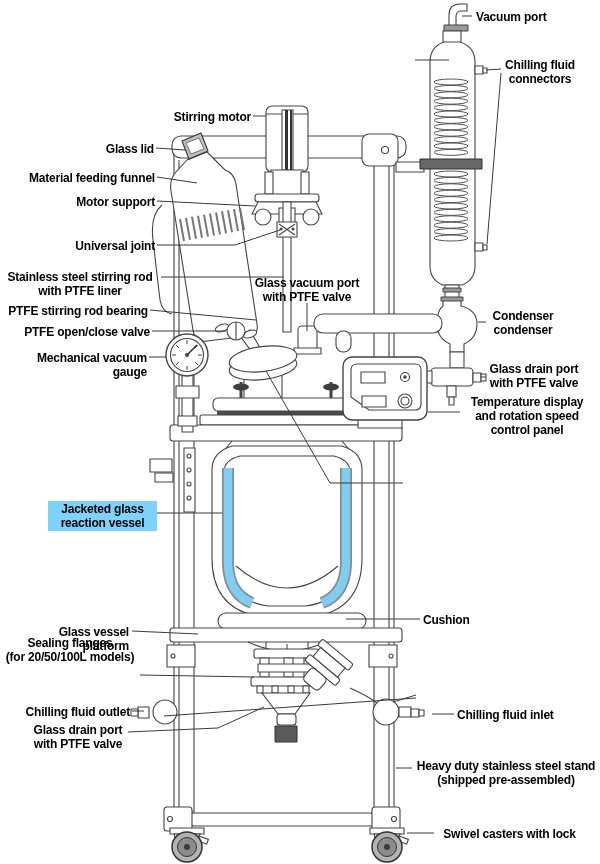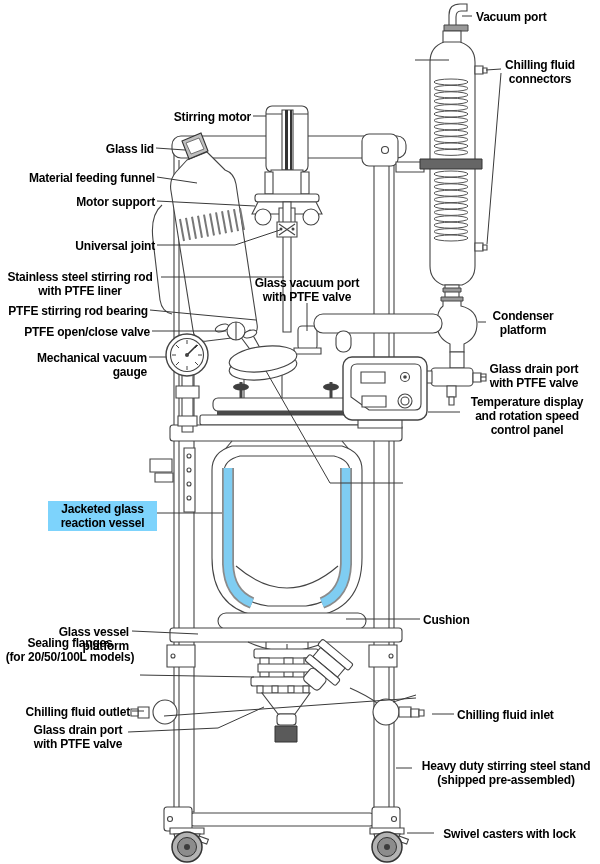--- a/index.html
+++ b/index.html
@@ -328,33 +328,33 @@
       <div class="label" style="left: 55px; top: 195px; width: 100px; text-align: right;">Motor support</div>
       <div class="label" style="left: 55px; top: 239px; width: 100px; text-align: right;">Universal joint</div>
       <div class="label" style="left: 0px; top: 270px; width: 160px; text-align: center;">Stainless steel stirring rod
 with PTFE liner</div>
       <div class="label" style="left: 8px; top: 304px; width: 140px; text-align: right;">PTFE stirring rod bearing</div>
       <div class="label" style="left: 20px; top: 325px; width: 130px; text-align: right;">PTFE open/close valve</div>
       <div class="label" style="left: 2px; top: 351px; width: 145px; text-align: right;">Mechanical vacuum gauge</div>
       <div class="label" style="left: 252px; top: 276px; width: 110px; text-align: center;">Glass vacuum port
 with PTFE valve</div>
       <div class="label" style="left: 488px; top: 309px; width: 70px; text-align: center;">Condenser
-platform</div>
+condenser</div>
       <div class="label" style="left: 488px; top: 362px; width: 92px; text-align: center;">Glass drain port
 with PTFE valve</div>
       <div class="label" style="left: 462px; top: 395px; width: 130px; text-align: center;">Temperature display
 and rotation speed
 control panel</div>
       <div class="label bg" style="left: 48px; top: 501px; width: 105px; text-align: center;">Jacketed glass
 reaction vessel</div>
       <div class="label" style="left: 423px; top: 613px; width: 60px; text-align: left;">Cushion</div>
       <div class="label" style="left: 14px; top: 625px; width: 115px; text-align: right;">Glass vessel platform</div>
       <div class="label" style="left: 2px; top: 636px; width: 136px; text-align: center;">Sealing flanges
 (for 20/50/100L models)</div>
       <div class="label" style="left: 20px; top: 705px; width: 110px; text-align: right;">Chilling fluid outlet</div>
       <div class="label" style="left: 30px; top: 723px; width: 96px; text-align: center;">Glass drain port
 with PTFE valve</div>
       <div class="label" style="left: 457px; top: 708px; width: 110px; text-align: left;">Chilling fluid inlet</div>
-      <div class="label" style="left: 414px; top: 759px; width: 184px; text-align: center;">Heavy duty stirring steel stand
+      <div class="label" style="left: 414px; top: 759px; width: 184px; text-align: center;">Heavy duty stainless steel stand
 (shipped pre-assembled)</div>
       <div class="label" style="left: 437px; top: 827px; width: 145px; text-align: center;">Swivel casters with lock</div>
     </div>
 </div>
 
 </body></html>

